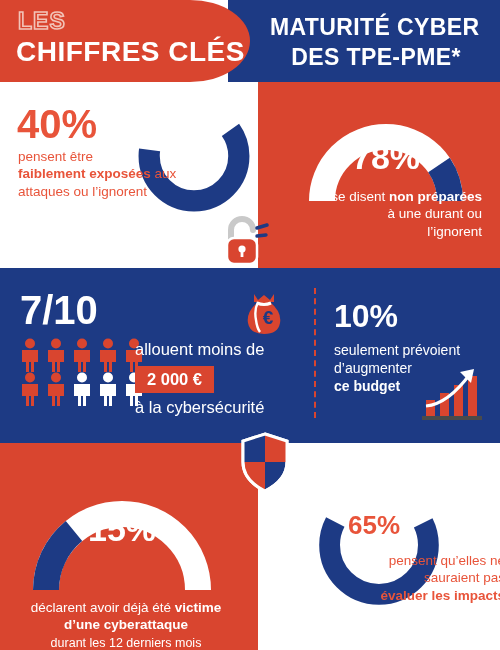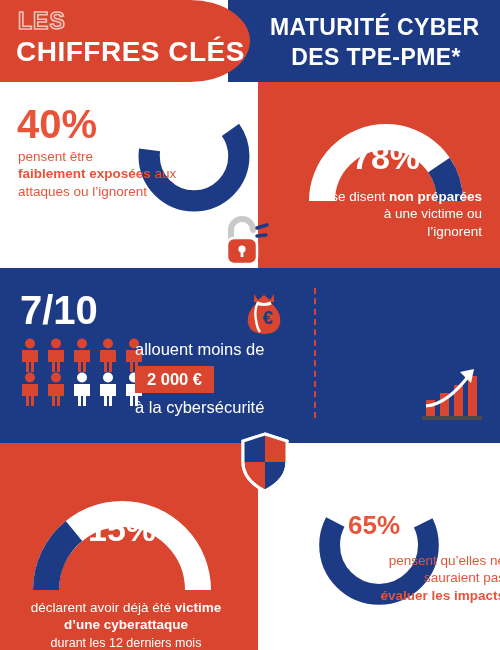--- a/index.html
+++ b/index.html
@@ -168,21 +168,21 @@
     <span>attaques ou l’ignorent</span>
   </div>
 
   <svg class="s78-arc" viewBox="0 0 160 100">
     <path d="M 16 96 A 64 64 0 0 1 144 96" fill="none" stroke="#ffffff" stroke-width="26"></path>
     <path d="M 144 96 A 64 64 0 0 0 133 60" fill="none" stroke="#1d3a84" stroke-width="26"></path>
   </svg>
   <div class="pct pct-white s78-pct">78%</div>
   <div class="cap cap-white s78-cap">
     <span>se disent </span><span class="b">non préparées</span><br>
-    <span>à une victime ou</span><br>
+    <span>à une durant ou</span><br>
     <span>l’ignorent</span>
   </div>
 
   <svg class="lock-icon" viewBox="0 0 54 60">
     <path d="M16 30 L16 20 A11 11 0 0 1 38 20" fill="none" stroke="#c9c9c9" stroke-width="6" stroke-linecap="round"></path>
     <rect x="12" y="28" width="30" height="26" rx="7" fill="#d9452f" stroke="#ffffff" stroke-width="2.5"></rect>
     <circle cx="27" cy="39" r="3.6" fill="#ffffff"></circle>
     <rect x="25.6" y="39" width="2.8" height="8" fill="#ffffff"></rect>
     <path d="M42 18 L52 15" stroke="#1d3a84" stroke-width="3.4" stroke-linecap="round"></path>
     <path d="M42 26 L51 25" stroke="#1d3a84" stroke-width="3.4" stroke-linecap="round"></path>
@@ -244,20 +244,26 @@
     <path d="M17 13 Q24 16 31 13" fill="none" stroke="#ffffff" stroke-width="3"></path>
     <text x="28" y="34" font-family="Liberation Sans, sans-serif" font-size="19" font-weight="bold" fill="#1d3a84" text-anchor="middle">€</text>
   </svg>
 
   <div class="s710-cap1">allouent moins de</div>
   <div class="s710-badge">2 000 €</div>
   <div class="s710-cap2">à la cybersécurité</div>
 
   <div class="divider-dashed"></div>
 
+  <div class="pct pct-white s10-pct">10%</div>
+  <div class="cap cap-white s10-cap">
+    <span>seulement prévoient</span><br>
+    <span>d’augmenter</span><br>
+    <span class="b">ce budget</span>
+  </div>
   <svg class="chart-icon" viewBox="0 0 66 60">
     <rect x="6" y="38" width="9" height="16" fill="#d9452f"></rect>
     <rect x="20" y="31" width="9" height="23" fill="#d9452f"></rect>
     <rect x="34" y="23" width="9" height="31" fill="#d9452f"></rect>
     <rect x="48" y="14" width="9" height="40" fill="#d9452f"></rect>
     <rect x="2" y="54" width="60" height="4" fill="#4a4a4a"></rect>
     <path d="M6 44 Q28 42 50 12" fill="none" stroke="#ffffff" stroke-width="3"></path>
     <path d="M40 10 L54 7 L51 21 Z" fill="#ffffff"></path>
   </svg>
 

